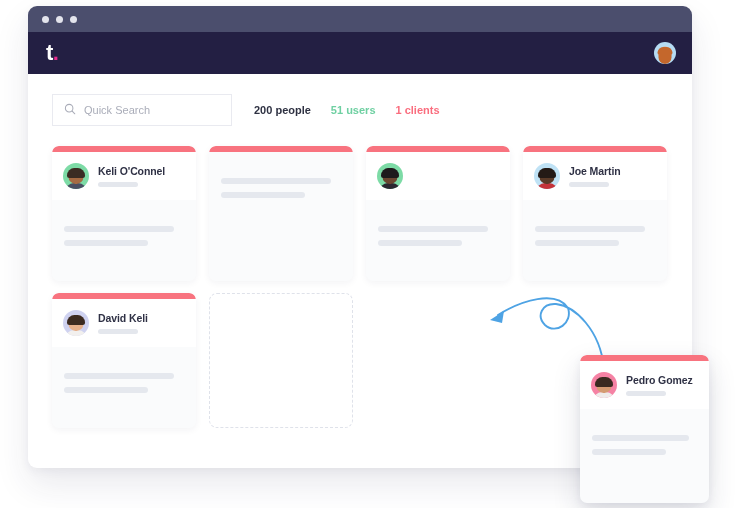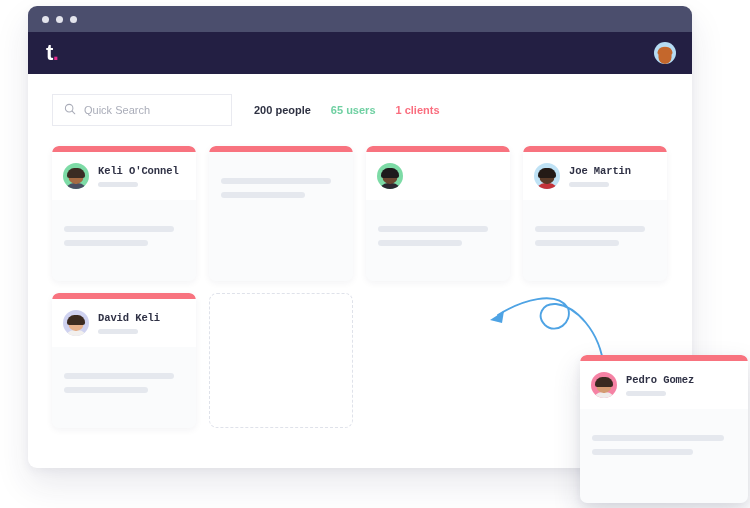--- a/index.html
+++ b/index.html
@@ -89,21 +89,20 @@
     overflow: hidden;
     position: relative;
   }
   .card-top { height: 6px; width: 100%; background: #f8737f;
               border-radius: 7px 7px 0 0; }
   .card-head {
     background: #ffffff;
     height: 48px;
     display: flex; align-items: center; gap: 9px;
     padding: 0 11px;
-    font-family: Liberation Mono, monospace;
   }
   .avatar {
     width: 26px; height: 26px; border-radius: 50%;
     flex: none; position: relative; overflow: hidden;
   }
   .avatar .av-face { position:absolute; left:50%; top:50%; transform:translate(-50%,-50%);
     width:15px; height:16px; border-radius:50% 50% 46% 46%; }
   .avatar .av-hair { position:absolute; left:50%; top:18%; transform:translateX(-50%);
     width:18px; height:10px; border-radius:9px 9px 3px 3px; }
   .avatar .av-body { position:absolute; left:50%; bottom:-4px; transform:translateX(-50%);
@@ -126,21 +125,21 @@
     height: 135px;
     border: 1.6px dashed #dfe2ea;
     border-radius: 8px;
     background: transparent;
   }
 
   
   .drag-card {
     position: absolute;
     left: 580px; top: 355px;
-    width: 168px; height: 148px;
+    width: 129px; height: 148px;
     background: #fafbfc;
     border-radius: 7px;
     box-shadow: 0 12px 28px rgba(40,44,80,0.15), 0 3px 9px rgba(40,44,80,0.07);
     overflow: hidden;
     z-index: 6;
   }
 
   
   .arrow-svg { position: absolute; left: 0; top: 0; width: 750px; height: 508px;
                pointer-events: none; z-index: 5; }
@@ -178,21 +177,21 @@
             <svg width="12" height="12" viewBox="0 0 14 14" fill="none">
               <circle cx="6" cy="6" r="4.4" stroke="#a9acb8" stroke-width="1.2"></circle>
               <line x1="9.3" y1="9.3" x2="12.6" y2="12.6" stroke="#a9acb8" stroke-width="1.2" stroke-linecap="round"></line>
             </svg>
           </span>
           <input class="search-input" type="text" placeholder="Quick Search" style="">
         </div>
 
         <div class="stats">
           <span class="stat-people">200 people</span>
-          <span class="stat-users">65 users</span>
+          <span class="stat-users">51 users</span>
           <span class="stat-clients">1 clients</span>
         </div>
       </div>
 
       <div class="grid">
 
         <div class="card">
           <div class="card-top"></div>
           <div class="card-head">
             <span class="avatar" id="av0" style="background: rgb(125, 219, 166);">

